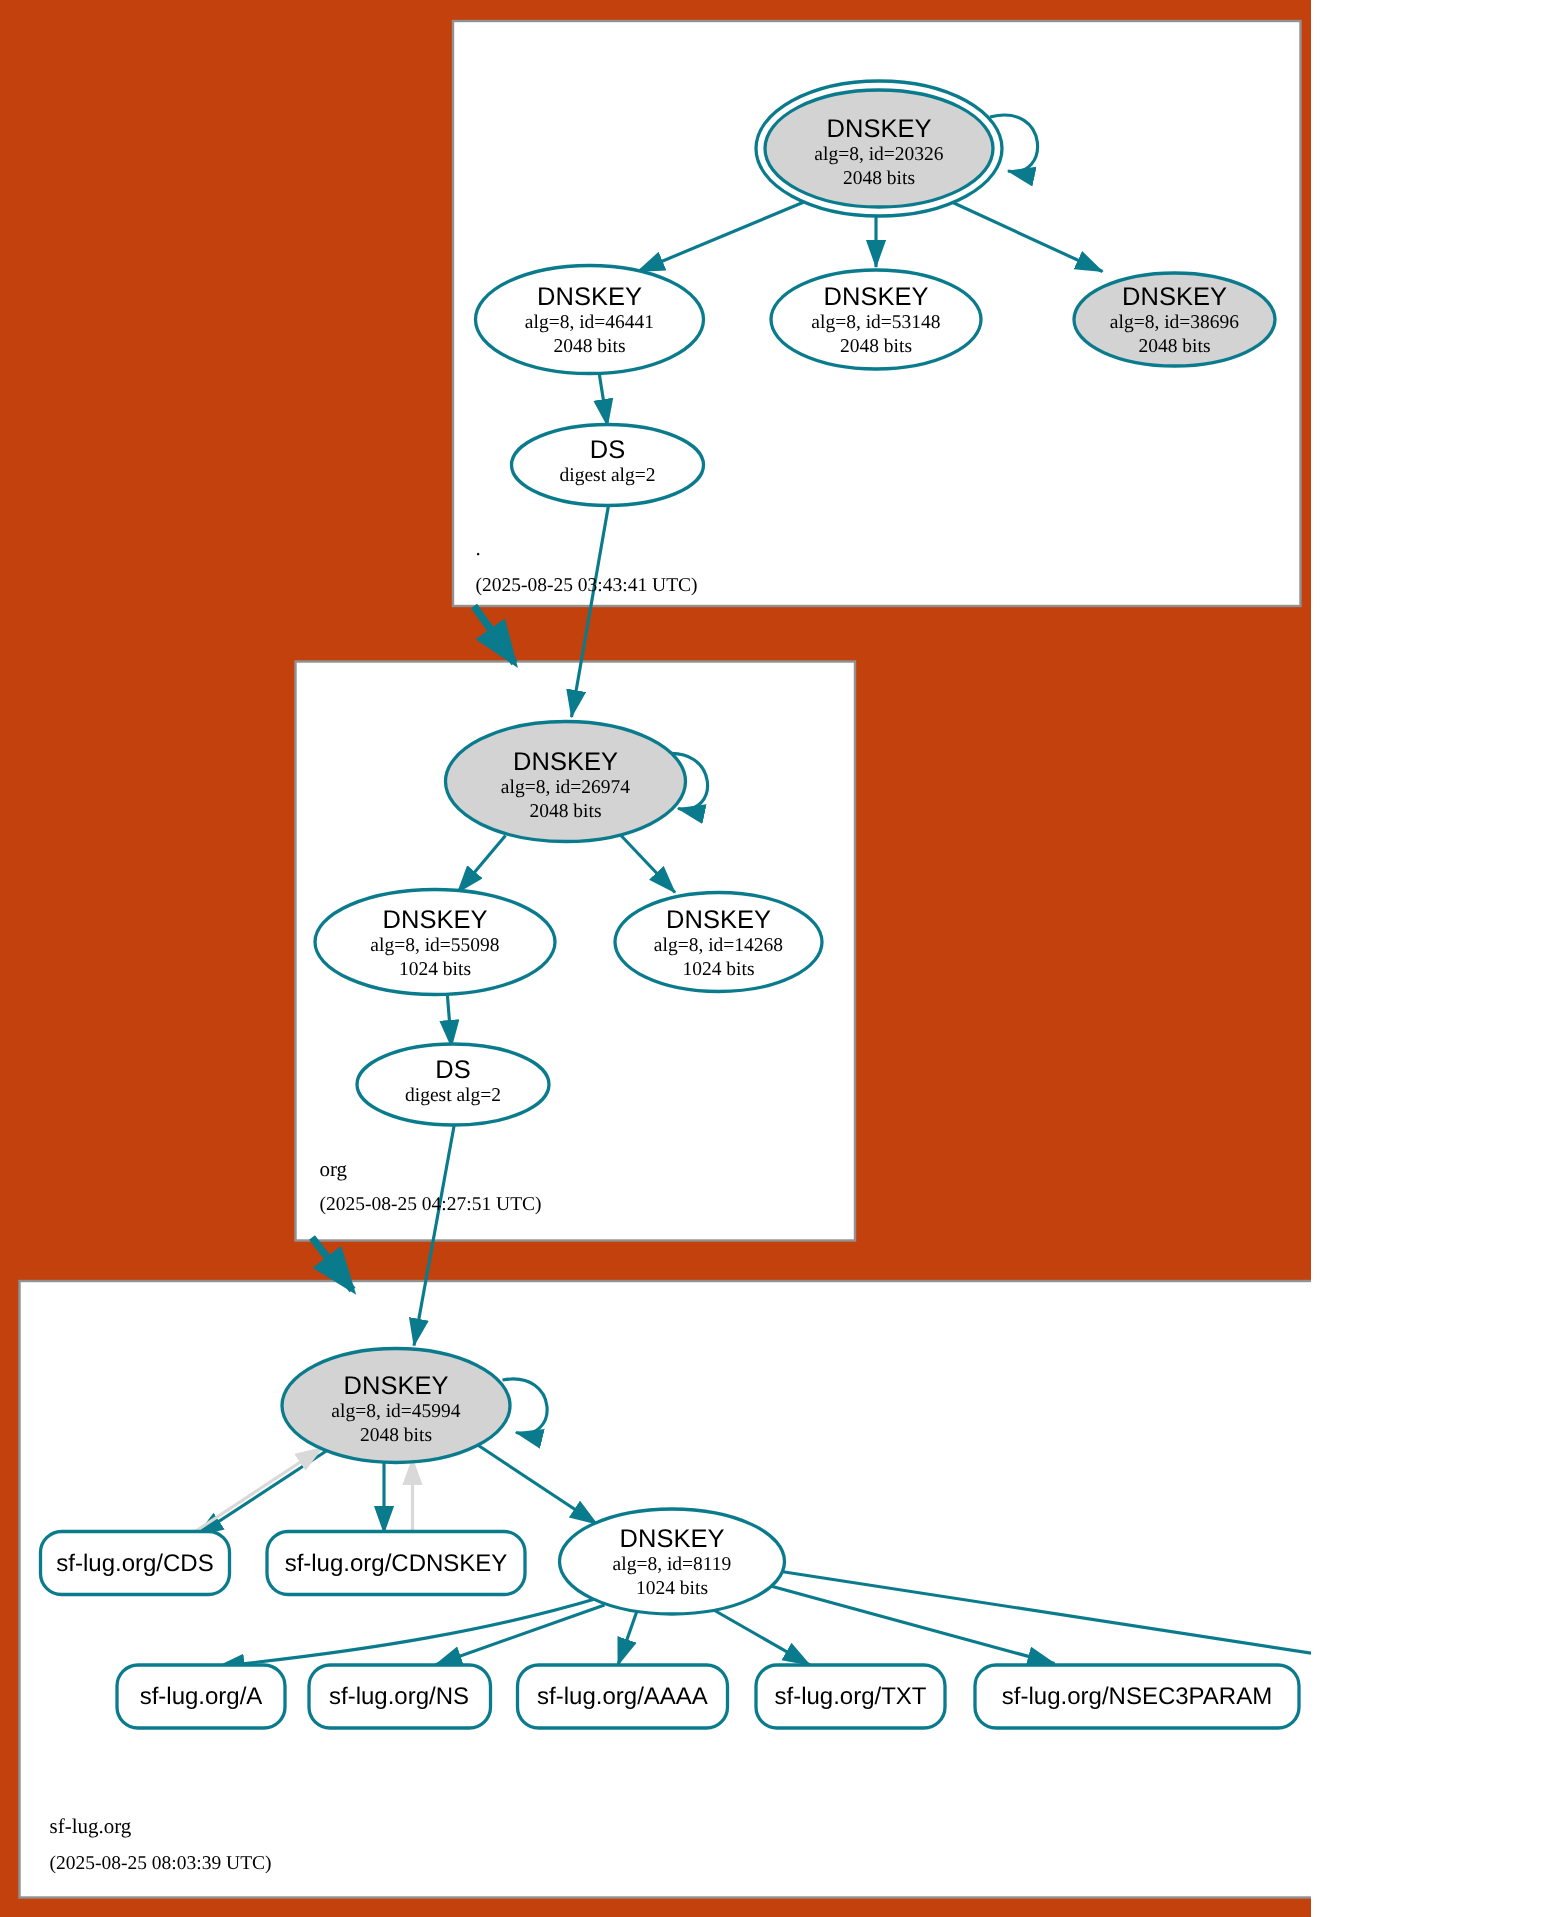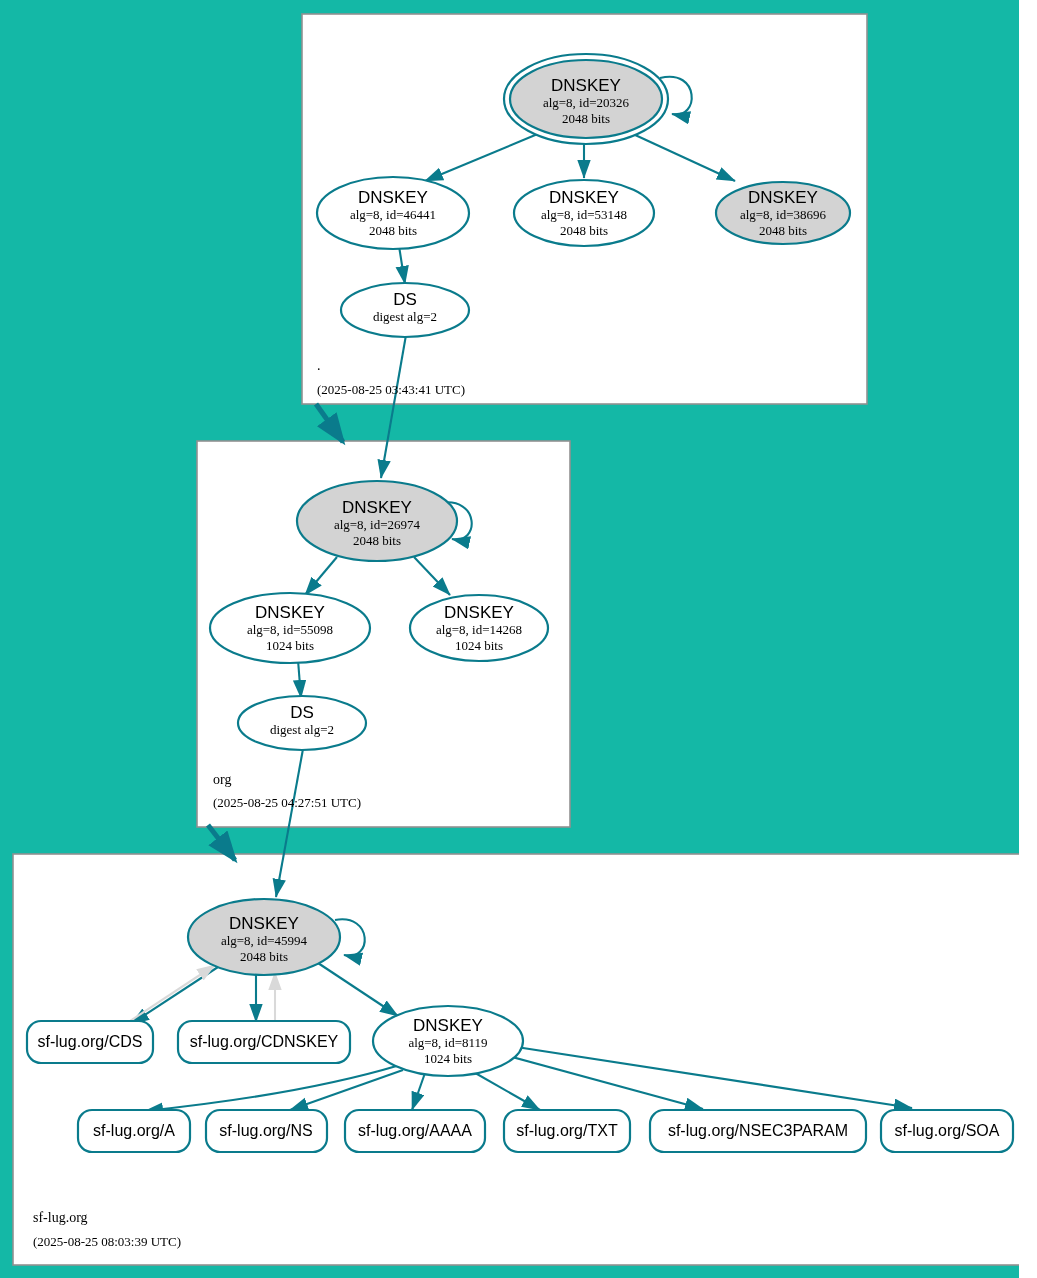--- a/index.html
+++ b/index.html
@@ -5,23 +5,23 @@
   html, body {
     margin: 0;
     padding: 0;
     background: #ffffff;
   }
   body {
     font-family: "Liberation Sans", sans-serif;
   }
   #canvas {
     position: relative;
-    width: 1019px;
+    width: 874px;
     height: 1278px;
-    background: #14b8a6;
+    background: #c2410c;
     overflow: hidden;
   }
   svg.graph {
     position: absolute;
     top: 0;
     left: 0;
     width: 1037px;
     height: 1278px;
   }
   text { dominant-baseline: middle; }

